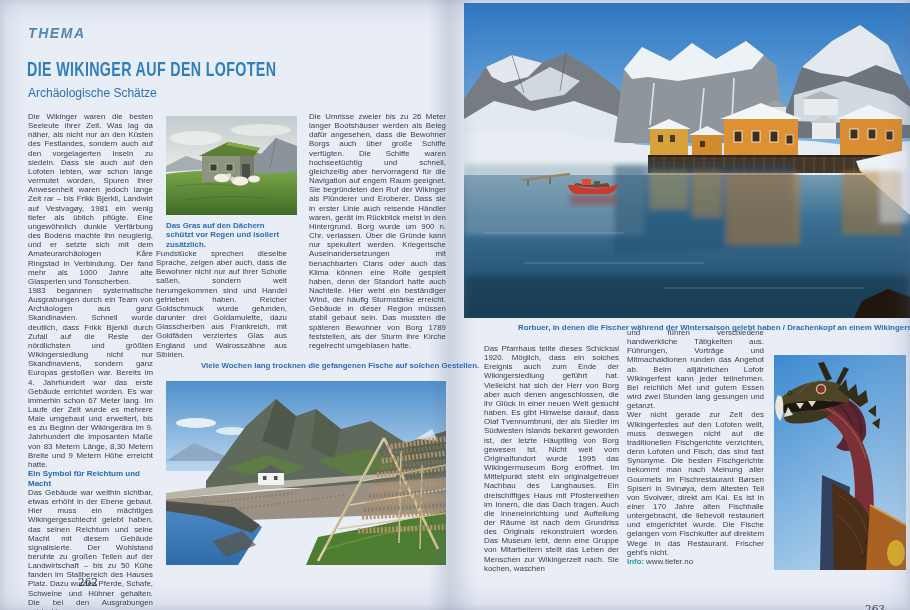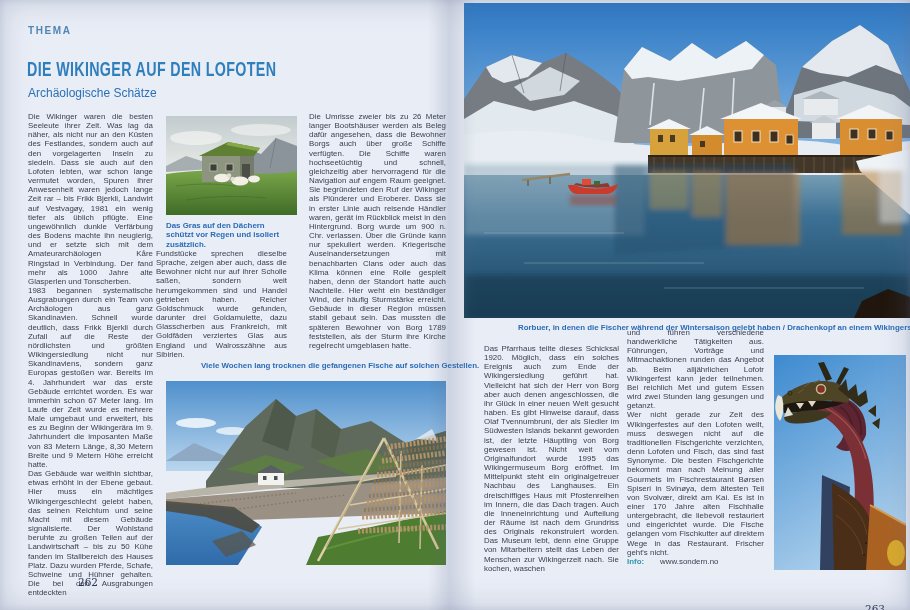--- a/index.html
+++ b/index.html
@@ -4,48 +4,49 @@
 <style>
   html,body{margin:0;padding:0;}
   body{width:910px;height:610px;position:relative;overflow:hidden;
        font-family:"Liberation Sans",sans-serif;background:#e9edf6;}
   .stage{position:absolute;inset:0;background:#e9edf6;}
   .abs{position:absolute;}
   .vignette{position:absolute;inset:0;pointer-events:none;
             box-shadow:inset 0 0 30px rgba(96,110,145,.30), inset 0 0 6px rgba(96,110,145,.18);}
   .gutter{position:absolute;top:0;left:428px;width:48px;height:610px;pointer-events:none;
           background:linear-gradient(to right,rgba(90,105,140,0),rgba(90,105,140,.20) 45%,rgba(90,105,140,0));}
-  .kicker{left:28px;top:25px;font-size:10px;font-weight:bold;letter-spacing:1.6px;color:#5286b6;}
+  .kicker{left:28px;top:25px;font-size:14px;font-weight:bold;letter-spacing:1.6px;color:#5286b6;font-style:italic;}
   .title{left:27px;top:57px;font-size:21px;font-weight:800;color:#2f7fbc;
          letter-spacing:.5px;white-space:nowrap;transform:scaleX(.68);transform-origin:left top;}
   .subtitle{left:28px;top:86px;font-size:12px;font-weight:normal;color:#2a70b6;}
   .bodycol{font-size:7.9px;line-height:9.15px;text-align:justify;color:#3a4150;
            hyphens:auto;-webkit-hyphens:auto;}
   .bodycol p{margin:0;}
   .subhead{margin-top:9px;margin-bottom:1px;color:#2369b1;font-weight:bold;
            font-size:8px;line-height:9.4px;text-align:left;}
   .cap{font-size:7.9px;line-height:9.4px;font-weight:bold;color:#2a6cb8;text-align:left;}
   .nowrap{white-space:nowrap;margin-left:35px;}
   .pagenum{font-family:"DejaVu Serif",serif;font-size:10.5px;color:#2b3152;}
   .photo{display:block;}
   .photo svg{display:block;}
-  .info-label{color:#2f96ac;font-weight:bold;margin-right:16px;}
+  .info-label{color:#2f96ac;font-weight:bold;margin-right:2px;}
 </style>
 </head>
 <body>
 
 <div class="stage">
 
   <div class="abs kicker">THEMA</div>
   <div class="abs title">DIE WIKINGER AUF DEN LOFOTEN</div>
   <div class="abs subtitle">Archäologische Schätze</div>
 
   <div class="abs bodycol" style="left:28px;top:112px;width:125px;">
     <p>Die Wikinger waren die besten Seeleute ihrer Zeit. Was lag da näher, als nicht nur an den Küsten des Festlandes, sondern auch auf den vorgelagerten Inseln zu siedeln. Dass sie auch auf den Lofoten lebten, war schon lange vermutet worden, Spuren ihrer Anwesenheit waren jedoch lange Zeit rar – bis Frikk Bjerkli, Landwirt auf Vestvagøy, 1981 ein wenig tiefer als üblich pflügte. Eine ungewöhnlich dunkle Verfärbung des Bodens machte ihn neugierig, und er setzte sich mit dem Amateurarchäologen Kåre Ringstad in Verbindung. Der fand mehr als 1000 Jahre alte Glasperlen und Tonscherben.</p>
     <p>1983 begannen systematische Ausgrabungen durch ein Team von Archäologen aus ganz Skandinavien. Schnell wurde deutlich, dass Frikk Bjerkli durch Zufall auf die Reste der nördlichsten und größten Wikingersiedlung nicht nur Skandinaviens, sondern ganz Europas gestoßen war. Bereits im 4. Jahrhundert war das erste Gebäude errichtet worden. Es war immerhin schon 67 Meter lang. Im Laufe der Zeit wurde es mehrere Male umgebaut und erweitert, bis es zu Beginn der Wikingerära im 9. Jahrhundert die imposanten Maße von 83 Metern Länge, 8,30 Metern Breite und 9 Metern Höhe erreicht hatte.</p>
+    <p class="subhead">Ein Symbol für Reichtum und Macht</p>
     <p>Das Gebäude war weithin sichtbar, etwas erhöht in der Ebene gebaut. Hier muss ein mächtiges Wikingergeschlecht gelebt haben, das seinen Reichtum und seine Macht mit diesem Gebäude signalisierte. Der Wohlstand beruhte zu großen Teilen auf der Landwirtschaft – bis zu 50 Kühe fanden im Stallbereich des Hauses Platz. Dazu wurden Pferde, Schafe, Schweine und Hühner gehalten. Die bei den Ausgrabungen entdeckten</p>
   </div>
 
   <div class="abs photo" style="left:166px;top:116px;">
     <svg width="131" height="99" viewBox="0 0 131 99">
       <defs>
         <linearGradient id="gh_sky" x1="0" y1="0" x2="0" y2="1">
           <stop offset="0" stop-color="#c2cbce"></stop>
             <stop offset="1" stop-color="#eceeea"></stop>
         </linearGradient>
@@ -255,21 +256,21 @@
   <div class="abs cap nowrap" style="left:483px;top:323px;">Rorbuer, in denen die Fischer während der Wintersaison gelebt haben / Drachenkopf an einem Wikingerschiff</div>
 
   <div class="abs bodycol" style="left:484px;top:344px;width:135px;">
     <p>Das Pfarrhaus teilte dieses Schicksal 1920. Möglich, dass ein solches Ereignis auch zum Ende der Wikingersiedlung geführt hat. Vielleicht hat sich der Herr von Borg aber auch denen angeschlossen, die ihr Glück in einer neuen Welt gesucht haben. Es gibt Hinweise darauf, dass Olaf Tvennumbruni, der als Siedler im Südwesten Islands bekannt geworden ist, der letzte Häuptling von Borg gewesen ist. Nicht weit vom Originalfundort wurde 1995 das Wikingermuseum Borg eröffnet. Im Mittelpunkt steht ein originalgetreuer Nachbau des Langhauses. Ein dreischiffiges Haus mit Pfostenreihen im Innern, die das Dach tragen. Auch die Inneneinrichtung und Aufteilung der Räume ist nach dem Grundriss des Originals rekonstruiert worden. Das Museum lebt, denn eine Gruppe von Mitarbeitern stellt das Leben der Menschen zur Wikingerzeit nach. Sie kochen, waschen</p>
   </div>
 
   <div class="abs bodycol" style="left:627px;top:328px;width:137px;">
     <p>und führen verschiedene handwerkliche Tätigkeiten aus. Führungen, Vorträge und Mitmachaktionen runden das Angebot ab. Beim alljährlichen Lofotr Wikingerfest kann jeder teilnehmen. Bei reichlich Met und gutem Essen wird zwei Stunden lang gesungen und getanzt.</p>
     <p>Wer nicht gerade zur Zeit des Wikingerfestes auf den Lofoten weilt, muss deswegen nicht auf die traditionellen Fischgerichte verzichten, denn Lofoten und Fisch, das sind fast Synonyme. Die besten Fischgerichte bekommt man nach Meinung aller Gourmets im Fischrestaurant Børsen Spiseri in Svinøya, dem ältesten Teil von Svolvær, direkt am Kai. Es ist in einer 170 Jahre alten Fischhalle untergebracht, die liebevoll restauriert und eingerichtet wurde. Die Fische gelangen vom Fischkutter auf direktem Wege in das Restaurant. Frischer geht's nicht.</p>
     <p style="text-align:left;">
-      <span class="info-label">Info:</span><span>www.sondern.no</span>
+      <span class="info-label">Info:</span><span>www.tiefer.no</span>
     </p>
   </div>
 
   <div class="abs photo" style="left:774px;top:355px;">
     <svg width="132" height="215" viewBox="0 0 132 215">
       <defs>
         <linearGradient id="dr_sky" x1="0" y1="0" x2=".4" y2="1">
           <stop offset="0" stop-color="#3d8ad0"></stop>
             <stop offset="1" stop-color="#a9cdea"></stop>
         </linearGradient>

